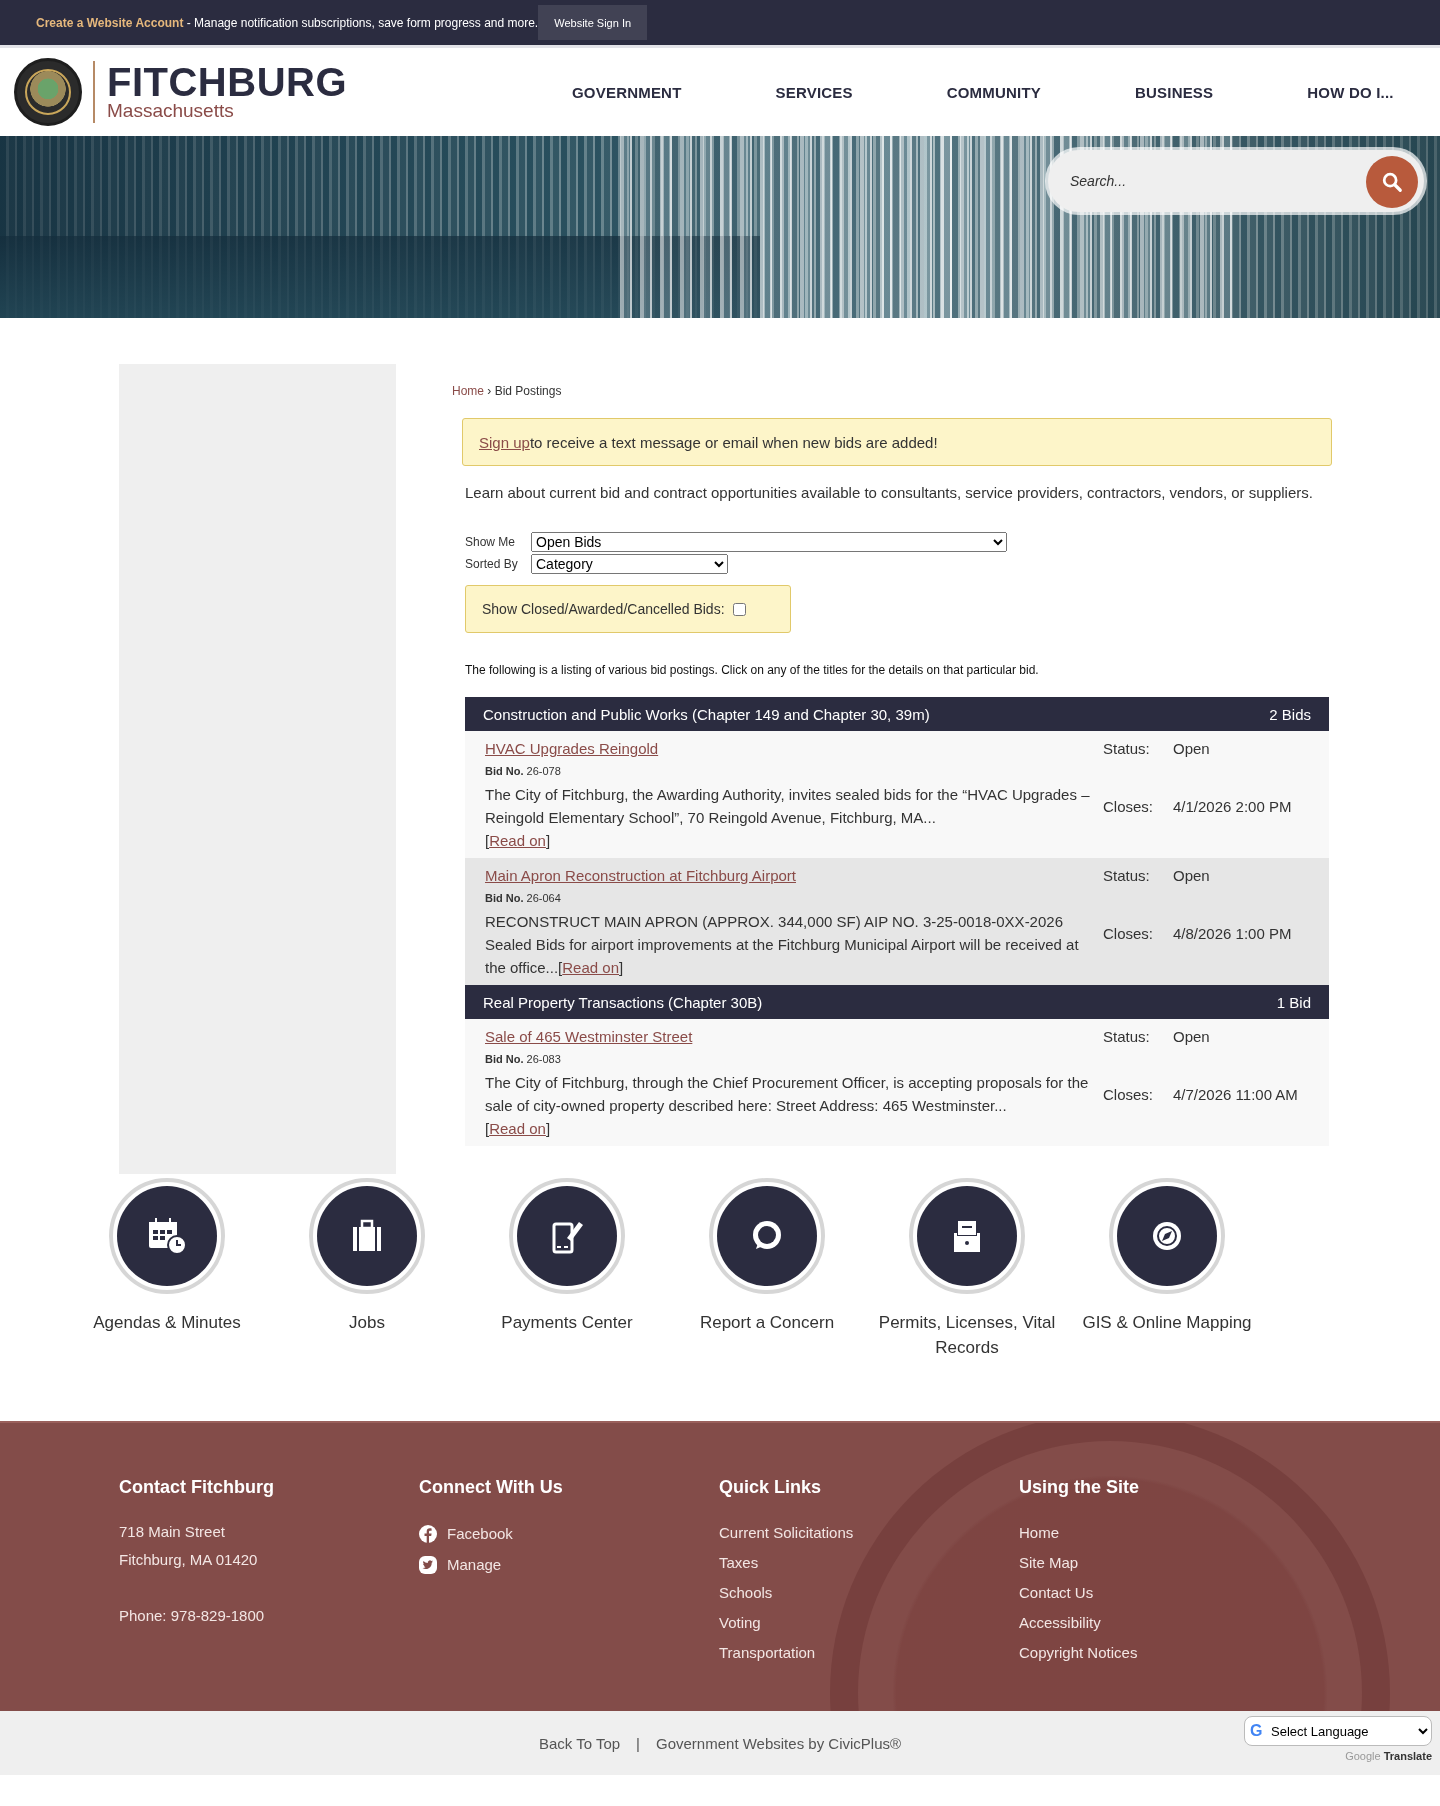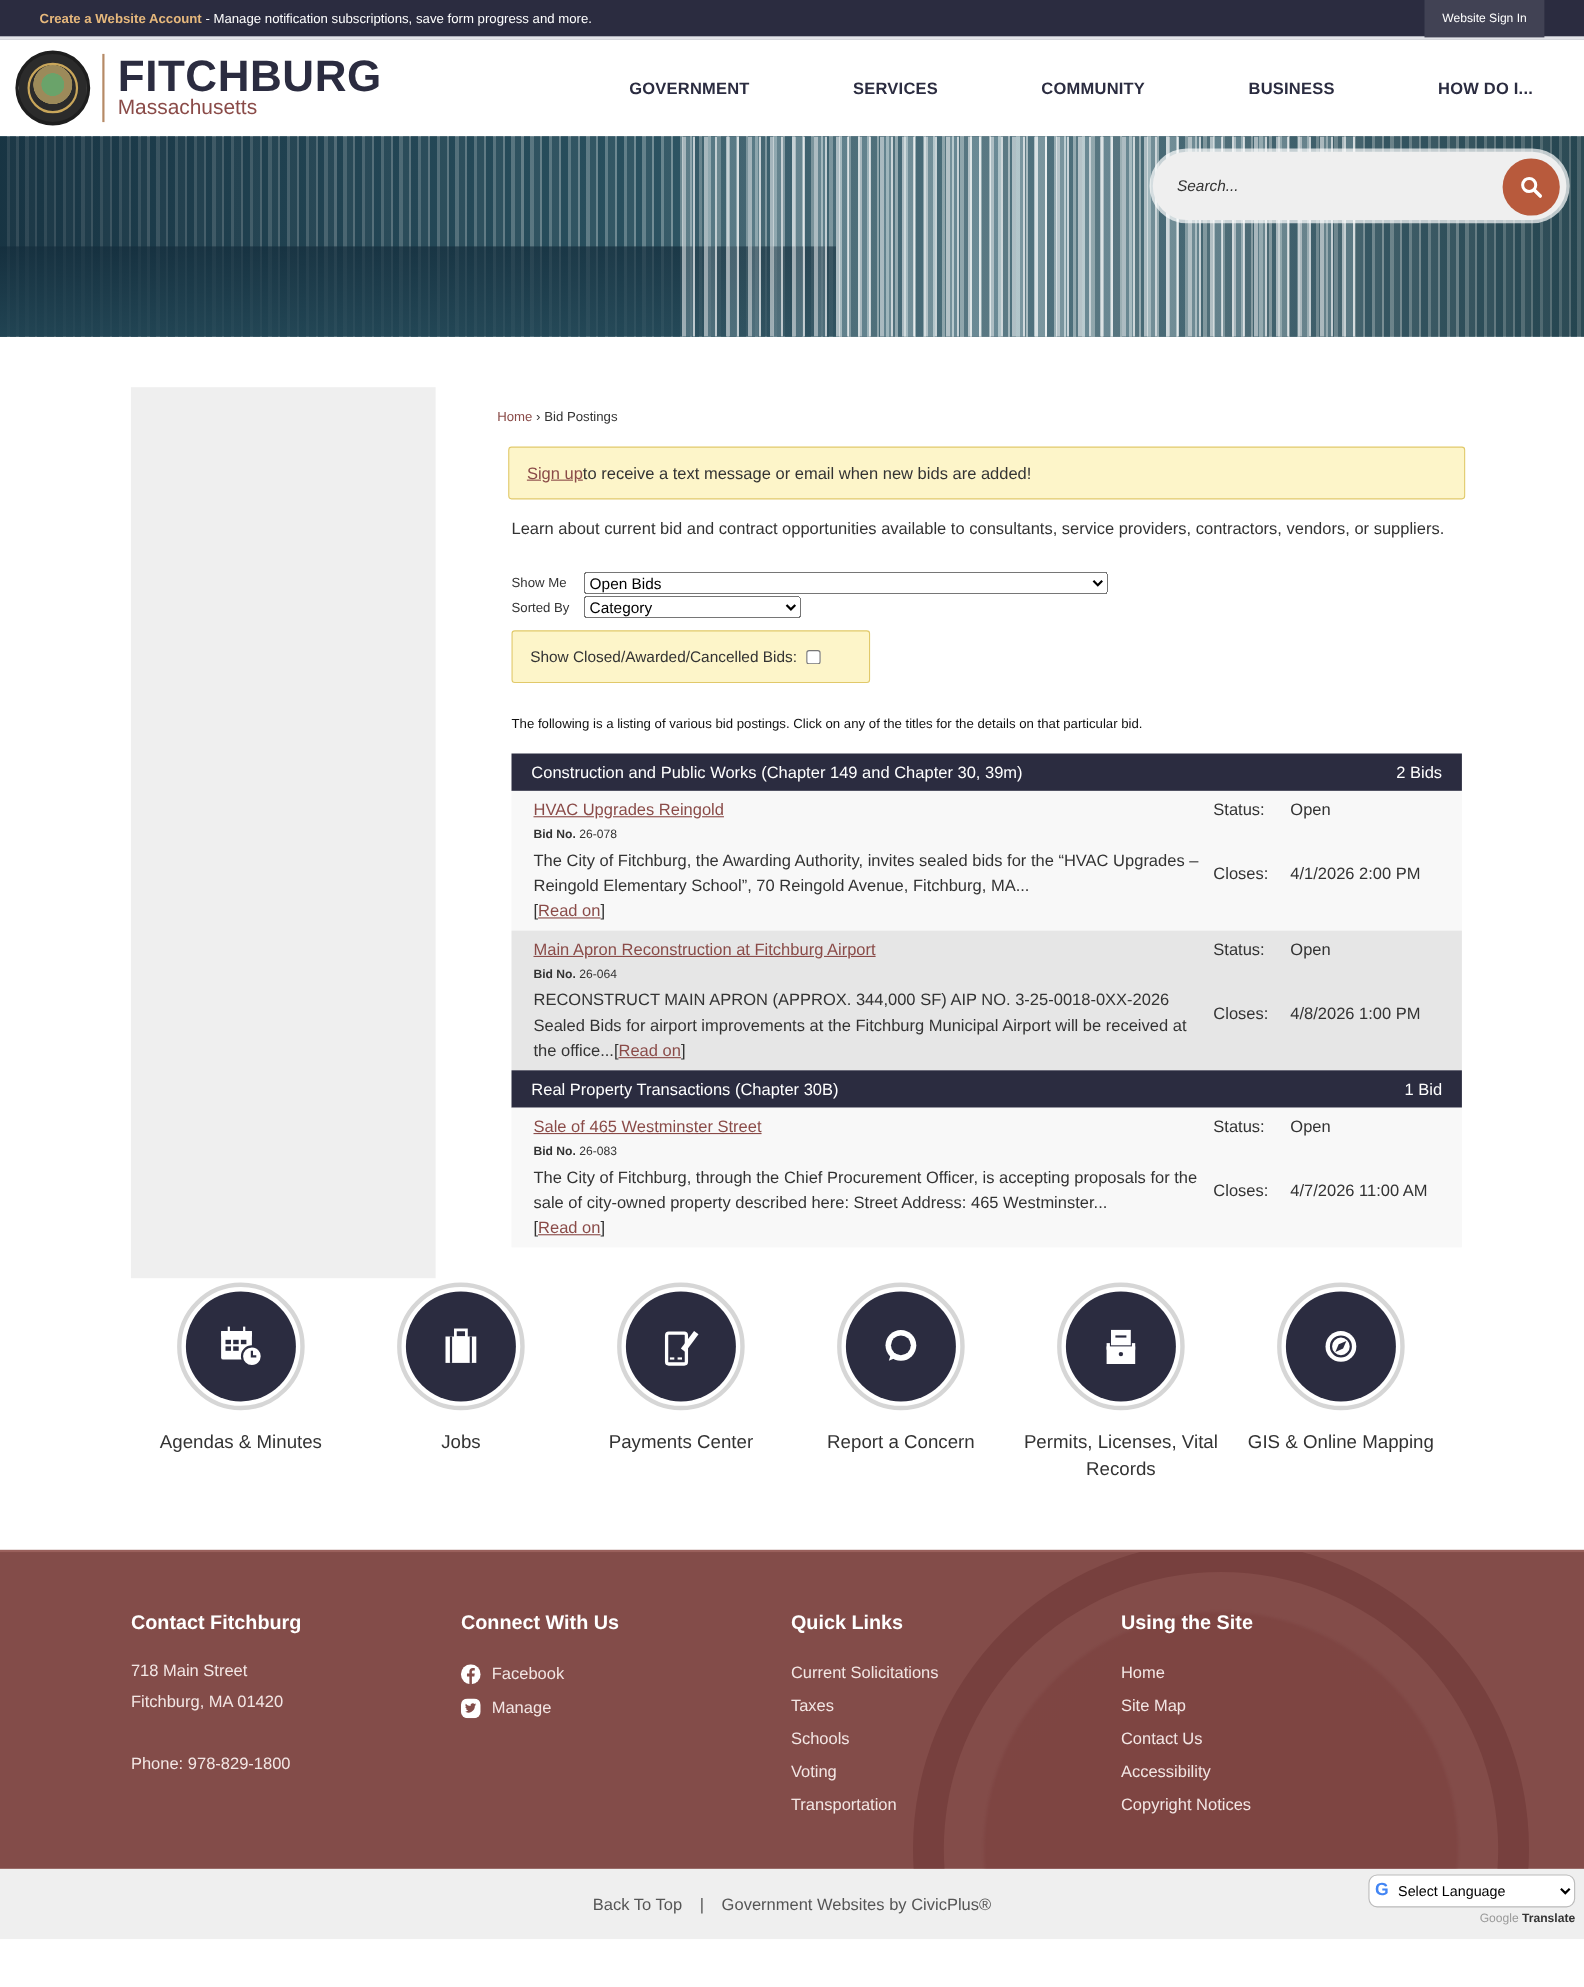--- a/index.html
+++ b/index.html
@@ -1,20 +1,20 @@
 <!DOCTYPE html>
 <html><head>
 <meta charset="utf-8">
 <style>
   * { box-sizing: border-box; margin: 0; padding: 0; }
   html, body { width: 1440px; background: #ffffff; font-family: "Liberation Sans", sans-serif; color: #333; }
   a { color: inherit; }
 
   
-  .topbar { height: 36px; background: #2b2c40; display: flex; align-items: center; justify-content: space-between; border-bottom: 3px solid #e2e3e8; }
+  .topbar { height: 48px; background: #2b2c40; display: flex; align-items: center; border-bottom: 3px solid #e2e3e8; }
   .topbar .left { padding-left: 36px; font-size: 12px; color: #ffffff; }
   .topbar .left .acct { color: #e6b87c; font-weight: bold; text-decoration: none; }
   .topbar .signin { height: 35px; background: #414254; color: #fff; font-size: 11px; padding: 0 16px; margin-right: 36px; display: flex; align-items: center; }
 
   
   .header { height: 88px; background: #fff; display: flex; align-items: center; position: relative; }
   .logo { display: flex; align-items: center; padding-left: 14px; }
   .seal { width: 68px; height: 68px; border-radius: 50%; background: radial-gradient(circle at 50% 45%, #6aa36a 0 22%, #9c8a5a 23% 38%, #2b2b2b 39% 100%); border: 3px solid #1e1e1e; position: relative; }
   .seal::after { content: ""; position: absolute; inset: 8px; border-radius: 50%; border: 2px solid #c9a65a; }
   .logo-div { width: 2px; height: 62px; background: #b68a66; margin: 0 12px 0 11px; }
@@ -60,21 +60,21 @@
   .bid.even { background: #e6e6e6; }
   .bid .left { width: 618px; }
   .bid .title { color: #8a4b48; text-decoration: underline; }
   .bid .bidno { font-size: 11px; line-height: 23px; }
   .bid .bidno b { font-weight: bold; }
   .bid .desc { color: #333; }
   .bid .desc a { color: #8a4b48; text-decoration: underline; }
   .bid .right { display: grid; grid-template-columns: 70px auto; column-gap: 0; color: #333; }
 
   
-  .quick { display: flex; padding-left: 119px; height: 243px; }
+  .quick { display: flex; padding-left: 67px; height: 243px; }
   .qi { width: 200px; text-align: center; text-decoration: none; }
   .qi .ring { width: 116px; height: 116px; margin: 0 auto; border-radius: 50%; border: 4px solid #d6d6d6; display: flex; align-items: center; justify-content: center; background: #fff; }
   .qi .circ { width: 100px; height: 100px; border-radius: 50%; background: #2b2c40; display: flex; align-items: center; justify-content: center; }
   .qi .label { margin-top: 16px; font-size: 17px; color: #333; line-height: 25px; padding: 0 4px; }
 
   
   .footer { height: 290px; background: #834c49; position: relative; overflow: hidden; border-top: 2px solid #9a605c; }
   .footer .sealbg { position: absolute; left: 830px; top: -10px; width: 560px; height: 560px; border-radius: 50%; border: 28px solid rgba(110,55,52,0.55); background: radial-gradient(circle, rgba(120,60,58,0.4) 0 60%, transparent 61%); }
   .fcols { position: relative; display: flex; padding-left: 119px; padding-top: 54px; }
   .fcol { width: 300px; }

